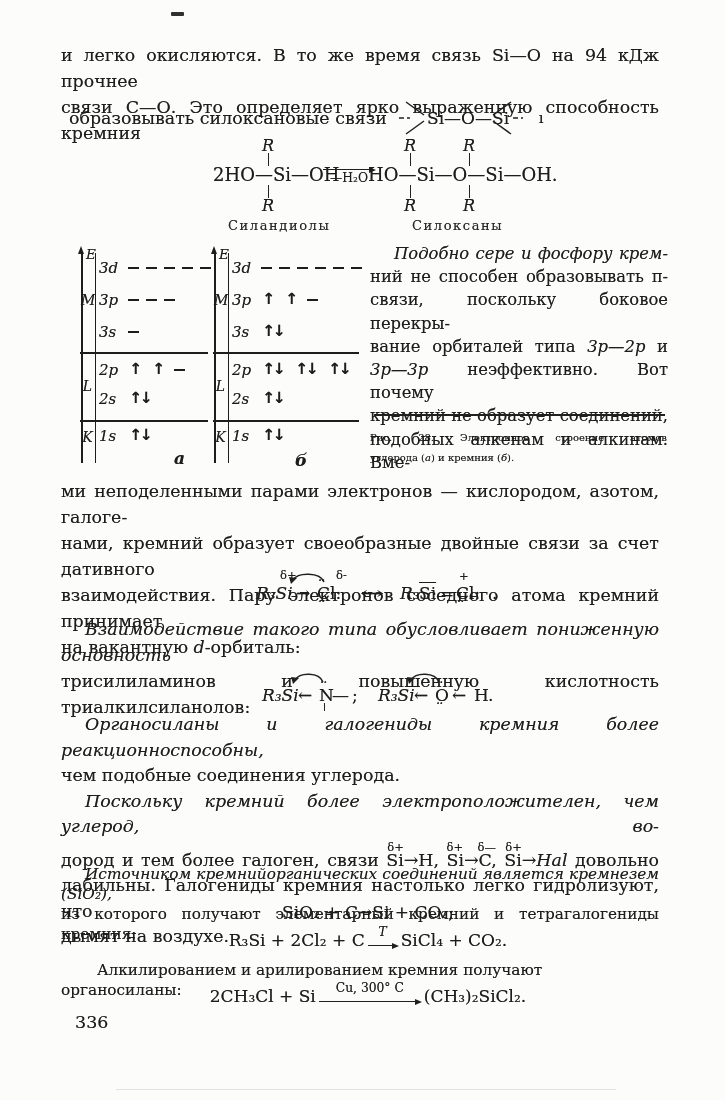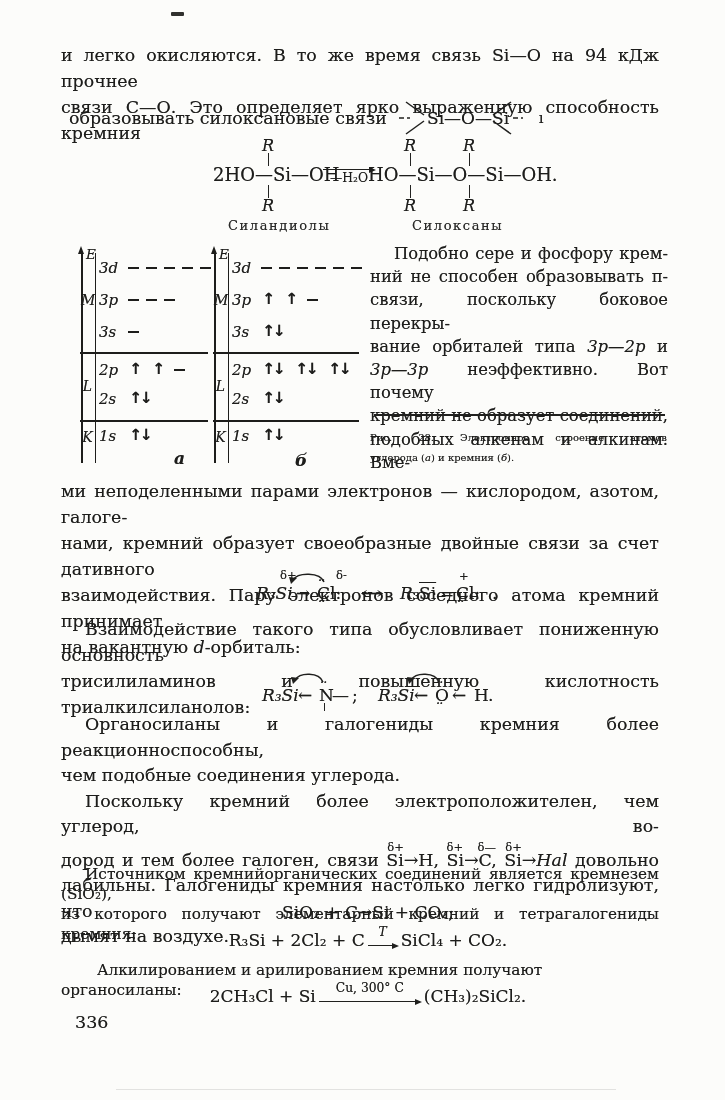--- a/index.html
+++ b/index.html
@@ -5,21 +5,21 @@
   html,body{margin:0;padding:0;background:#e8e8e6;}
   .page{position:relative;width:725px;height:1100px;background:#fcfcfa;overflow:hidden;
         font-family:"DejaVu Serif","Liberation Serif",serif;color:#1d1d1b;
         text-shadow:0 0 .4px rgba(20,20,20,.55);}
   .abs{position:absolute;}
   .it{font-style:italic;}
   
   .para{position:absolute;left:61px;width:598px;font-size:17.4px;line-height:26px;}
   .tl{white-space:nowrap;}
   .jl{white-space:normal;text-align:justify;text-align-last:justify;}
-  .ind{text-indent:24px;}
+  .ind{text-indent:24px;font-style:italic;}
   .sidecol{position:absolute;left:370px;top:242px;width:298px;font-size:16.4px;line-height:23.2px;}
   .caption{position:absolute;left:370px;top:428px;width:297px;font-size:10px;line-height:20px;}
   .caprule{position:absolute;left:374px;top:414px;width:291px;height:1.5px;background:#20201e;}
   .small{font-size:15.3px;line-height:20px;}
   
   .scheme{position:absolute;left:0;top:134px;width:725px;height:102px;font-size:18px;}
   .scheme .rlab{font-style:italic;font-size:16px;}
   .vb{position:absolute;width:1.4px;height:13px;background:#232321;}
   .uclab{font-size:13px;letter-spacing:1.6px;color:#2a2a28;}
   

